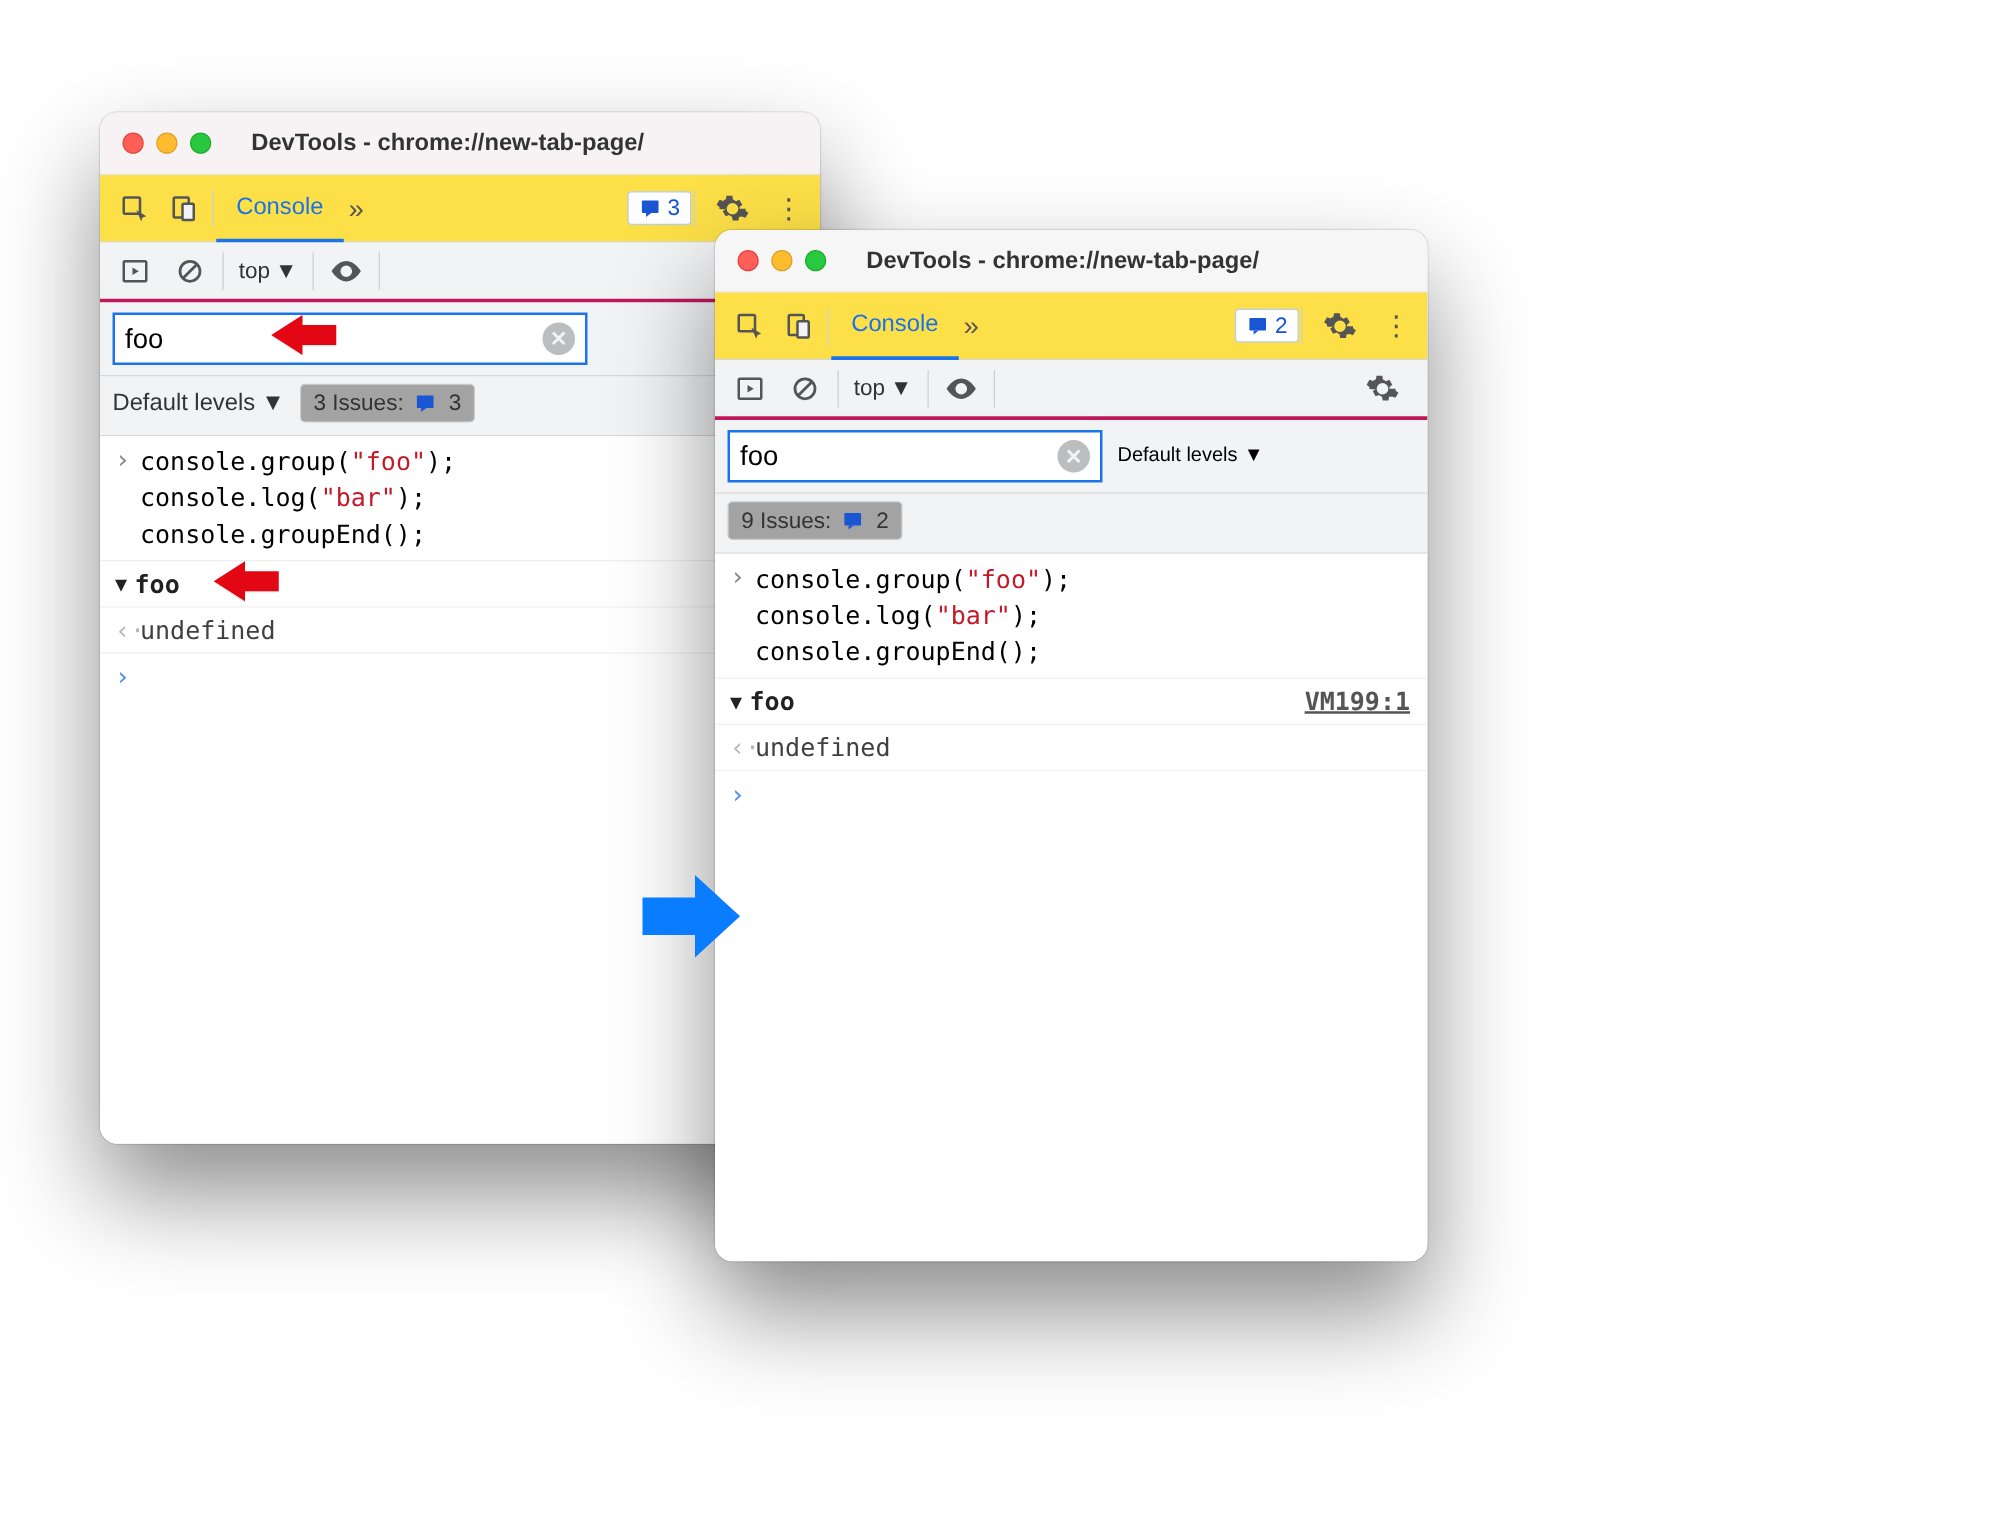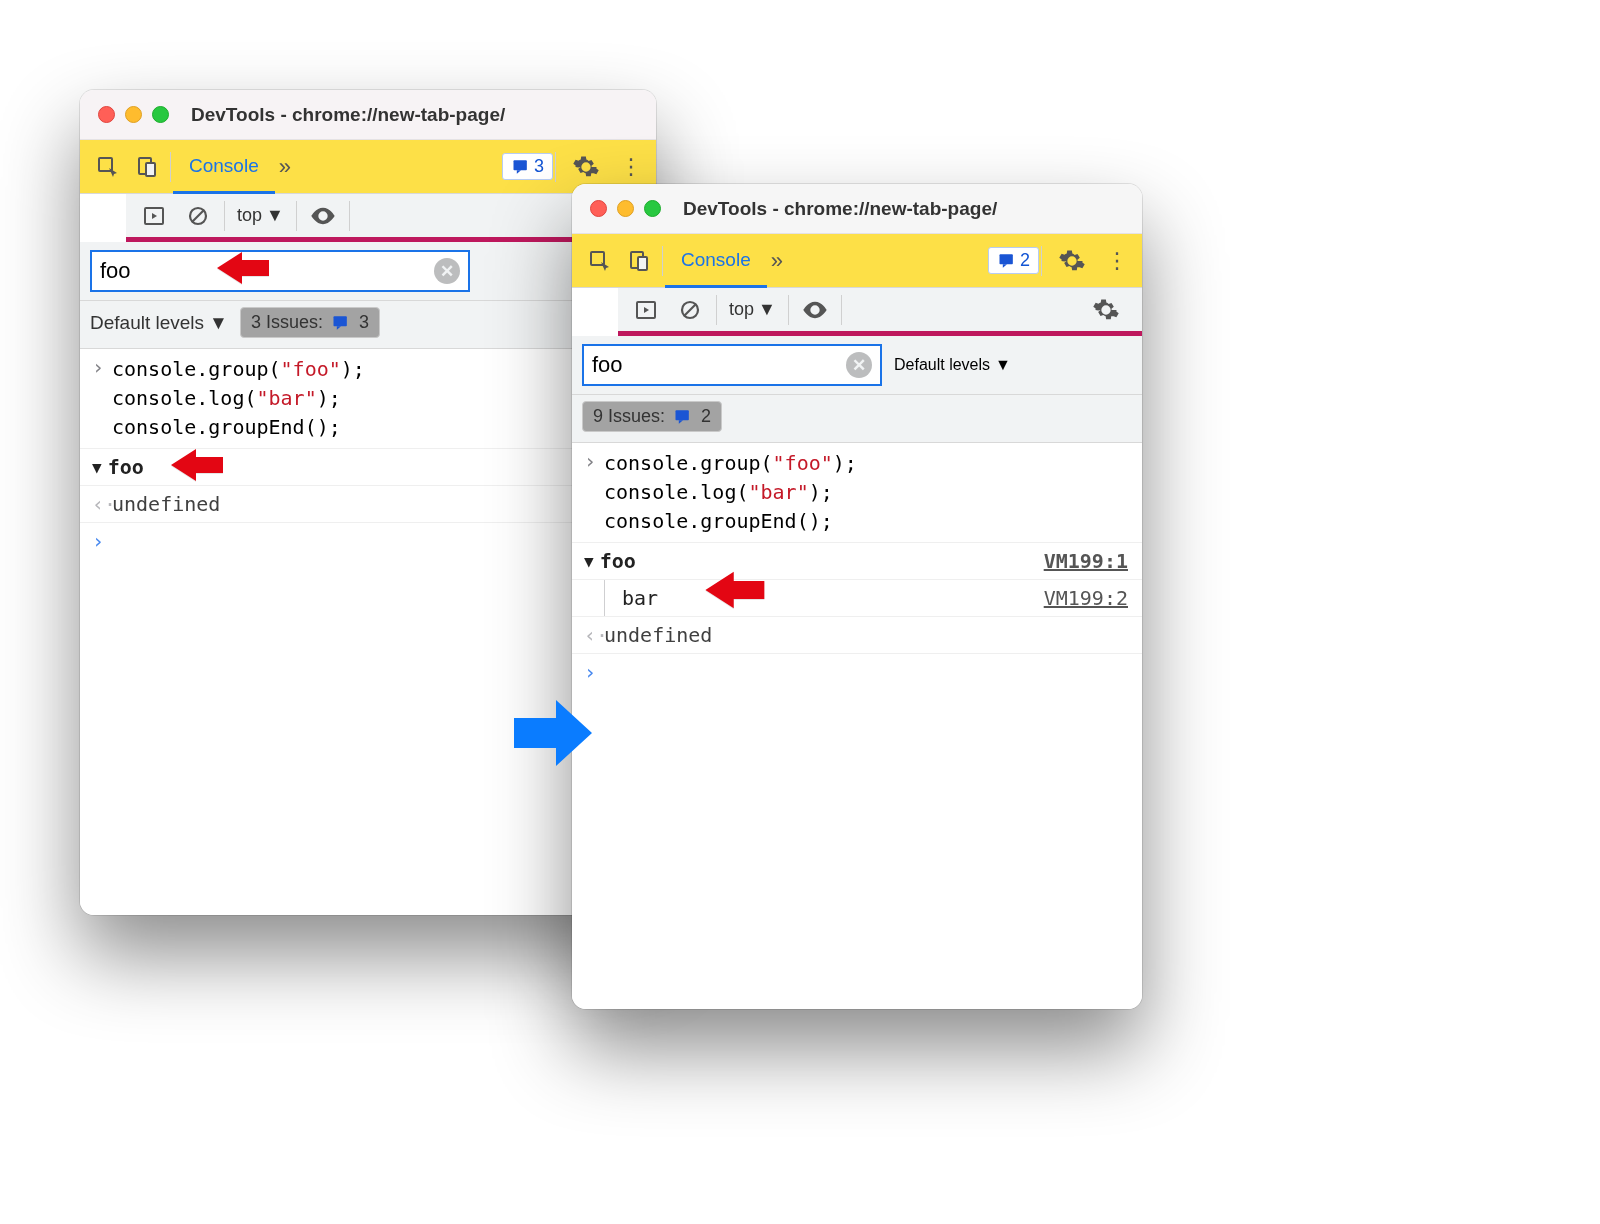--- a/index.html
+++ b/index.html
@@ -22,20 +22,21 @@
   }
   .window.left { left: 80px; top: 90px; width: 576px; height: 825px; }
   .window.right { left: 572px; top: 184px; width: 570px; height: 825px; z-index: 2; }
   .titlebar {
     height: 50px;
     background: #f7f3f5;
     border-bottom: 1px solid #e5e2e4;
     display: flex;
     align-items: center;
     padding: 0 18px;
+    gap: 10px;
     flex-shrink: 0;
   }
   .window.right .titlebar { background: #f6f6f6; }
   .traffic-lights { display: flex; gap: 10px; }
   .t-dot { width: 17px; height: 17px; border-radius: 50%; }
   .t-close { background: #ff5f57; border:1px solid #e0443e; }
   .t-min { background: #febc2e; border:1px solid #dfa023; }
   .t-max { background: #28c840; border:1px solid #1dad2c; }
   .title-text { font-size: 19px; color: #333; font-weight: 600; margin-left: 22px; }
   .toolbar {
@@ -64,24 +65,24 @@
   .msg-pill {
     display: flex; align-items:center; gap:3px;
     border: 1px solid #b7ccf3; background:#fff;
     border-radius: 3px; padding: 2px 8px;
     color: #1355d4; font-size: 18px;
   }
   .msg-pill svg { width:20px; height:20px; }
   .gear { color:#555; margin: 0 8px; }
   .kebab { color:#555; padding:0 6px; font-size: 22px; letter-spacing: 0; }
   .subbar {
-    height: 48px; border-bottom: 5px solid #be185d;
+    height: 48px; border-bottom: 3px solid #be185d;
     background:#f1f3f4;
     display:flex; align-items:center; padding: 0 8px;
-    flex-shrink:0; gap:4px;margin-left:46px;
+    flex-shrink:0; gap:4px;
   }
   .ctx-sel { font-size: 18px; color:#333; padding:0 6px; display:flex; align-items:center; gap:4px; }
   .eye { color:#555; }
   .hidden-txt { color:#555; font-size:18px; margin-left:auto; padding-right:4px; }
   .filter-row {
     padding: 8px 10px;
     border-bottom:1px solid #d8d8d8;
     background:#f1f3f4;
     display:flex; align-items:center; gap:12px;
     flex-shrink:0;
@@ -388,29 +389,20 @@
         <div><span class="fn">console.group(</span><span class="str">"foo"</span><span class="fn">);</span></div>
         <div><span class="fn">console.log(</span><span class="str">"bar"</span><span class="fn">);</span></div>
         <div><span class="fn">console.groupEnd();</span></div>
       </div>
     </div>
     <div class="out-row group-row" style="position:relative;">
       <span class="disclosure">▼</span>
       <span>foo</span>
       <span class="src-link">VM199:1</span>
     </div>
-    <div class="out-row child-row" style="position:relative;">
-      <span>bar</span>
-      <span class="src-link" style="font-weight:400;">VM199:2</span>
-      <div class="red-arrow" style="left:130px; top:-16px;">
-        <svg width="68" height="52" viewBox="0 0 60 44">
-            <path d="M3 22 L28 6 L28 14 L55 14 L55 30 L28 30 L28 38 Z" fill="#e30613"></path>
-          </svg>
-      </div>
-    </div>
     <div class="out-row">
       <span class="chev-return">‹·</span>
       <span class="undef">undefined</span>
     </div>
     <div class="out-row" style="border-bottom:none;">
       <span class="chev-prompt blue">›</span>
     </div>
   </div>
 </div>
 

